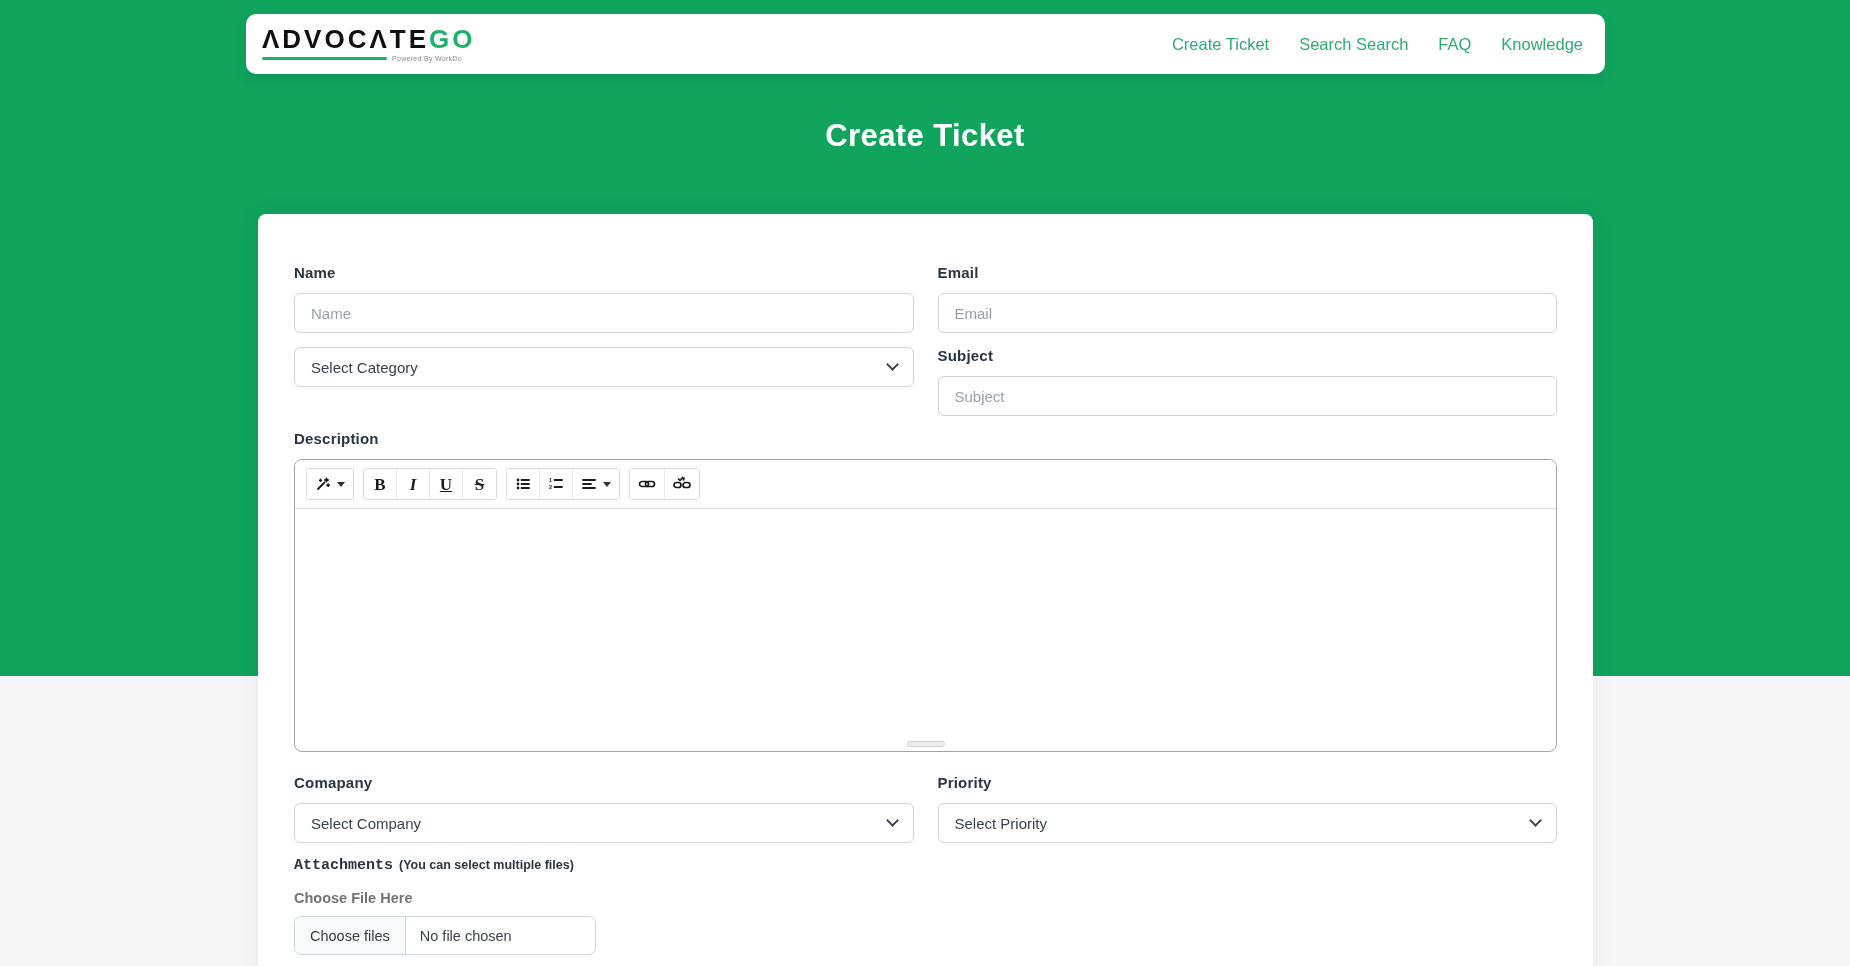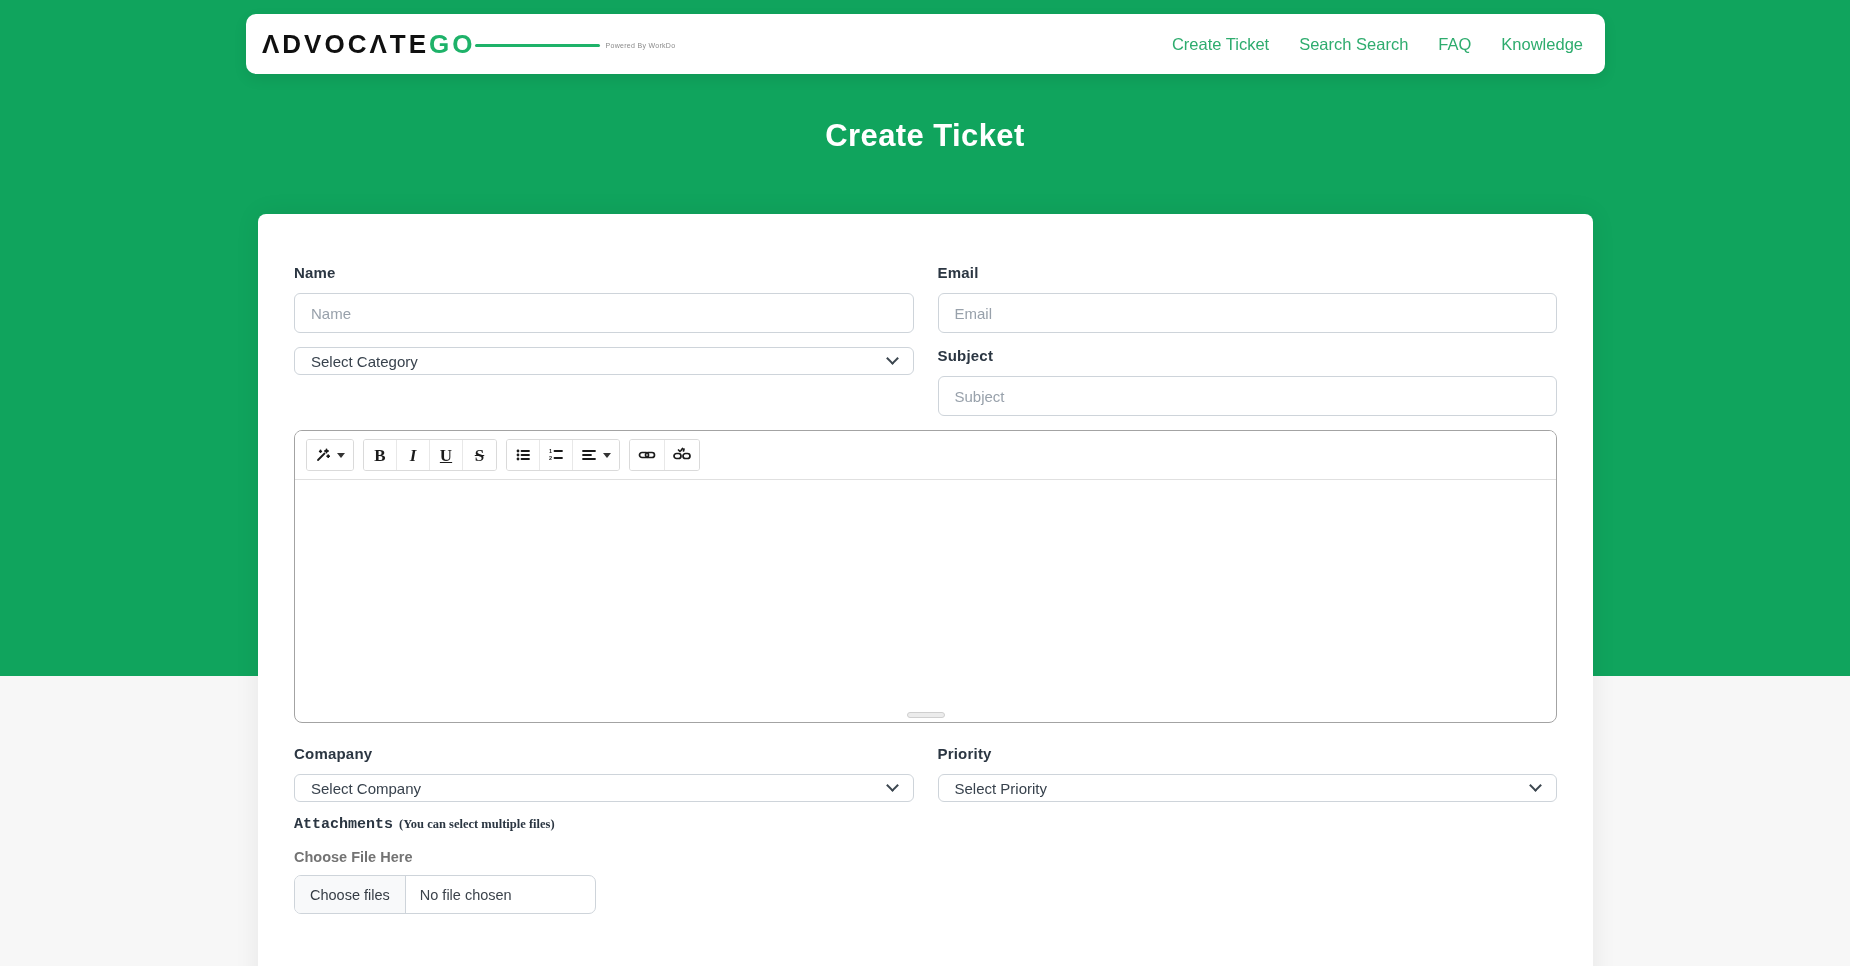--- a/index.html
+++ b/index.html
@@ -18,21 +18,21 @@
   }
 
   
   .header-bar {
     position:absolute; top:14px; left:246px; width:1359px; height:60px;
     background:#ffffff; border-radius:10px;
     box-shadow:0 5px 14px rgba(0,0,0,.08);
     display:flex; align-items:center; justify-content:space-between;
     padding:0 22px 0 16px; z-index:5;
   }
-  .logo-block { display:flex; flex-direction:row; line-height:1;justify-content:flex-end; }
+  .logo-block { display:flex; flex-direction:column; line-height:1;justify-content:flex-end; }
   .logo-text {
     font-size:26px; font-weight:800; letter-spacing:3px; color:#101010;
     font-family:"Liberation Sans", sans-serif;
   }
   .logo-text .go { color:#1eb269; }
   .logo-sub { display:flex; align-items:center; gap:5px; margin-top:3px; }
   .logo-underline { width:125px; height:3px; background:#1eb269; border-radius:2px; }
   .powered-by { font-size:7px; color:#8a8a8a; letter-spacing:.3px; white-space:nowrap; }
 
   .nav { display:flex; align-items:center; gap:30px; }
@@ -61,21 +61,21 @@
     margin-bottom:12px; letter-spacing:.2px;
   }
   .text-input {
     width:100%; height:40px; border:1px solid #ced4da; border-radius:6px;
     padding:0 16px; font-size:15px; color:#333;
     font-family:"Liberation Sans", sans-serif; background:#fff; outline:none;
   }
   .text-input::placeholder { color:#98a1ab; }
 
   .select-box {
-    width:100%; height:28px; border:1px solid #ced4da; border-radius:6px;
+    width:100%; height:40px; border:1px solid #ced4da; border-radius:6px;
     padding:0 16px; display:flex; align-items:center; justify-content:space-between;
     font-size:15px; color:#38424d; background:#fff; cursor:pointer;
   }
   .chevron {
     width:9px; height:9px; border-right:2px solid #3c464f; border-bottom:2px solid #3c464f;
     transform:rotate(45deg); margin-top:-5px; flex-shrink:0;
   }
 
   
   .editor {
@@ -105,21 +105,21 @@
   .editor-content { height:228px; background:#fff; cursor:text; }
   .editor-resize-row { height:14px; display:flex; align-items:center; justify-content:center; }
   .resize-bar {
     width:38px; height:6px; background:#ececec; border:1px solid #cfcfcf;
     border-radius:3px; cursor:ns-resize;
   }
 
   
   .attach-label-row { display:flex; align-items:baseline; gap:6px; margin-bottom:16px; }
   .attach-title { font-size:15px; font-weight:700; color:#2b3642;font-family:Liberation Mono, monospace; }
-  .attach-hint { font-size:12.5px; font-weight:700; color:#2b3642;font-family:Liberation Serif, serif; }
+  .attach-hint { font-size:12.5px; font-weight:700; color:#2b3642; }
   .choose-file-label { font-size:14.5px; font-weight:700; color:#737373; display:block; margin-bottom:10px; }
   .file-input {
     width:302px; height:39px; border:1px solid #ced4da; border-radius:7px;
     display:flex; align-items:stretch; overflow:hidden; background:#fff; cursor:pointer;
   }
   .file-btn {
     background:#f8f9fa; border-right:1px solid #ced4da;
     display:flex; align-items:center; padding:0 15px;
     font-size:14.5px; color:#353c44; white-space:nowrap;
   }
@@ -167,20 +167,21 @@
         <span>Select Category</span>
         <span class="chevron"></span>
       </div>
     </div>
     <div>
       <label class="field-label">Subject</label>
       <input class="text-input" type="text" placeholder="Subject" style="">
     </div>
   </div>
 
+  <label class="field-label">Description</label>
   <div class="editor">
     <div class="editor-toolbar">
 
       <div class="btn-group">
         <button class="tb-btn">
           <svg class="tb-svg" width="16" height="16" viewBox="0 0 16 16">
             <g stroke="#1b1b1b" stroke-width="1.8" stroke-linecap="round" fill="none">
               <path d="M3 13 L9.5 6.5"></path>
               <path d="M11.5 2.5 v3 M10 4 h3"></path>
               <path d="M13.2 8.2 v2 M12.2 9.2 h2"></path>

